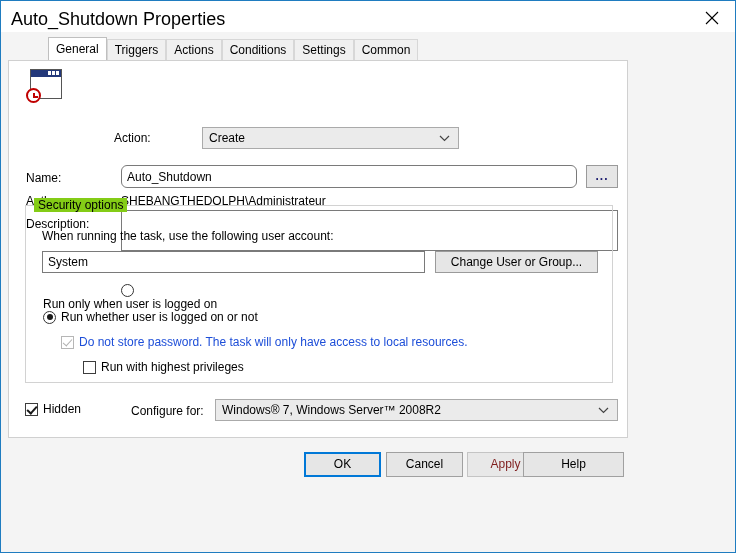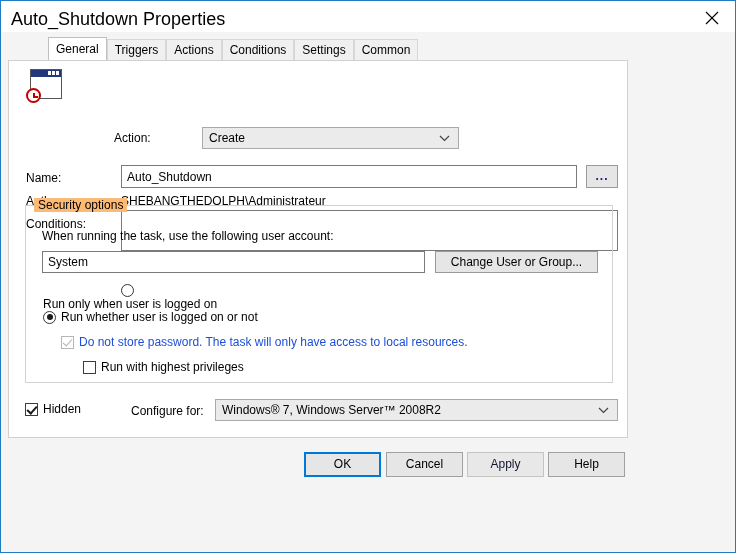--- a/index.html
+++ b/index.html
@@ -206,21 +206,21 @@
   .groupbox {
     position: absolute;
     left: 16px; top: 144px;
     width: 588px; height: 178px;
     box-sizing: border-box;
     border: 1px solid #d2d2d2;
   }
   .group-legend {
     position: absolute;
     left: 8px; top: -8px;
-    background: #fdba74;
+    background: #84cc16;
     padding: 0 4px;
     font-size: 12px;
     color: #000;
     white-space: nowrap;
   }
 
   
   .ctl-row {
     position: absolute;
     display: flex;
@@ -282,21 +282,21 @@
     color: #000;
     text-align: center;
     line-height: 23px;
     cursor: default;
     white-space: nowrap;
   }
   .dlg-btn.default {
     border: 2px solid #0078d7;
     line-height: 21px;
   }
-  .dlg-btn.disabled { color: #0f172a; background: #e8e8e8; border-color: #c4c4c4; }
+  .dlg-btn.disabled { color: #7f1d1d; background: #e8e8e8; border-color: #c4c4c4; }
 </style>
 </head>
 <body>
 
 <div id="window">
 
   <div class="titlebar">
     <div class="titlebar-text">Auto_Shutdown Properties</div>
     <div class="close-btn">
       <svg width="14" height="14" viewBox="0 0 14 14">
@@ -330,27 +330,27 @@
     <div class="combo" style="left:193px; top:66px; width:257px; height:22px;">
       <span>Create</span>
       <span class="chev">
         <svg width="11" height="7" viewBox="0 0 11 7">
             <polyline points="1,1 5.5,5.5 10,1" fill="none" stroke="#444" stroke-width="1.2"></polyline>
           </svg>
       </span>
     </div>
 
     <div class="lbl" style="left:17px; top:110px;">Name:</div>
-    <input class="field" style="left: 112px; top: 104px; width: 456px; height: 23px;" type="text" value="Auto_Shutdown">
+    <input class="field" style="left: 112px; top: 104px; width: 456px; height: 23px; border-radius: 6px;" type="text" value="Auto_Shutdown">
     <div class="btn dots" style="left:577px; top:104px; width:32px; height:23px; line-height:21px;">...</div>
 
     <div class="lbl" style="left:17px; top:133px;">Author:</div>
     <div class="static-text" style="left:112px; top:133px;">SHEBANGTHEDOLPH\Administrateur</div>
 
-    <div class="lbl" style="left:17px; top:156px;">Conditions:</div>
+    <div class="lbl" style="left:17px; top:156px;">Description:</div>
     <textarea class="field" style="left: 112px; top: 149px; width: 497px; height: 41px;" placeholder=""></textarea>
 
     <div class="groupbox">
       <div class="group-legend">Security options</div>
 
       <div class="static-text" style="left:16px; top:23px;">When running the task, use the following user account:</div>
 
       <input class="field" style="left: 16px; top: 45px; width: 383px; height: 22px;" type="text" value="System">
       <div class="btn" style="left:409px; top:45px; width:163px; height:22px; line-height:20px;">Change User or Group...</div>
 
@@ -387,15 +387,15 @@
         <svg width="11" height="7" viewBox="0 0 11 7">
             <polyline points="1,1 5.5,5.5 10,1" fill="none" stroke="#444" stroke-width="1.2"></polyline>
           </svg>
       </span>
     </div>
   </div>
 
   <div class="dlg-btn" style="left:385px; top:451px; width:77px;">Cancel</div>
   <div class="dlg-btn default" style="left:303px; top:451px; width:77px;">OK</div>
   <div class="dlg-btn disabled" style="left:466px; top:451px; width:77px;">Apply</div>
-  <div class="dlg-btn" style="left:547px; top:451px; width:77px;">Help</div>
+  <div class="dlg-btn" style="left:522px; top:451px; width:101px;">Help</div>
 
 </div>
 
 </body></html>

